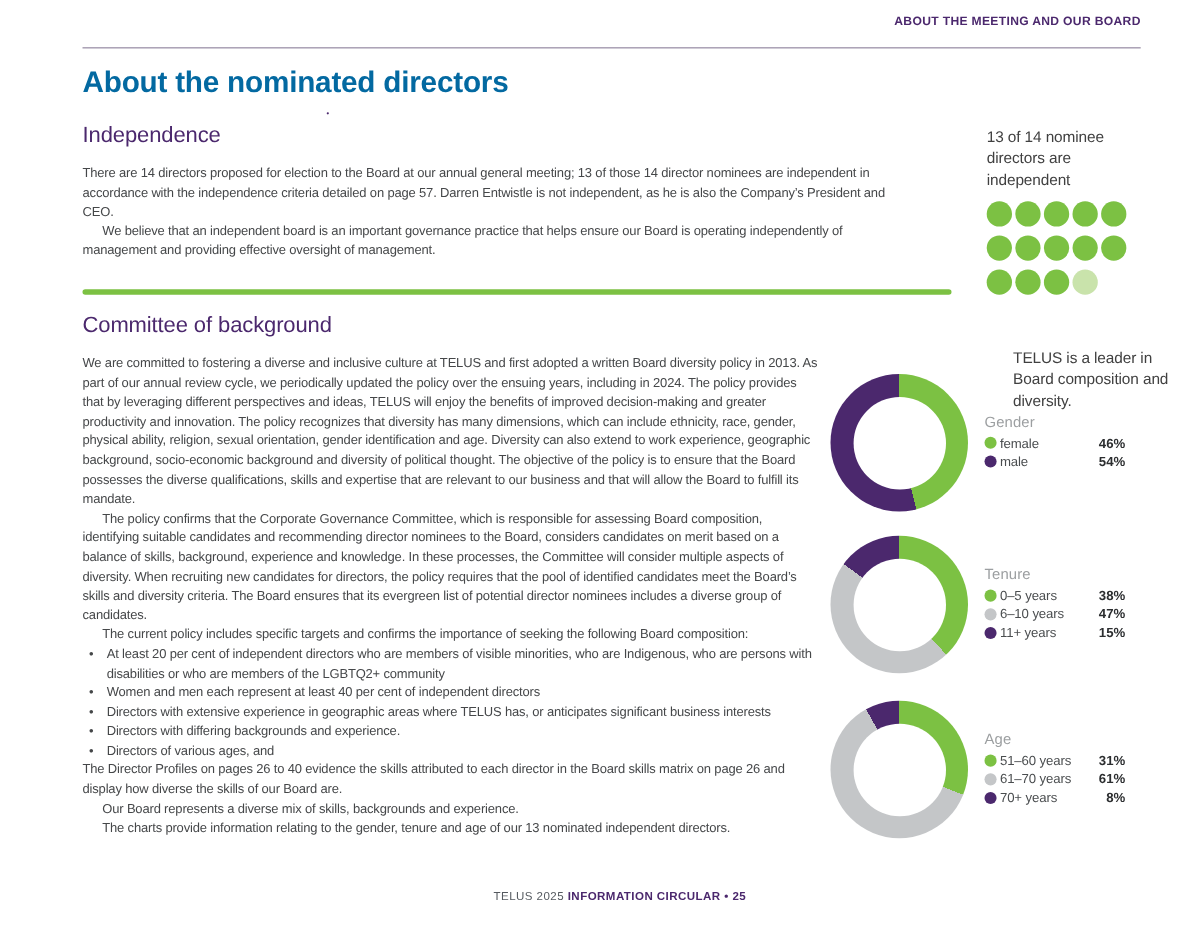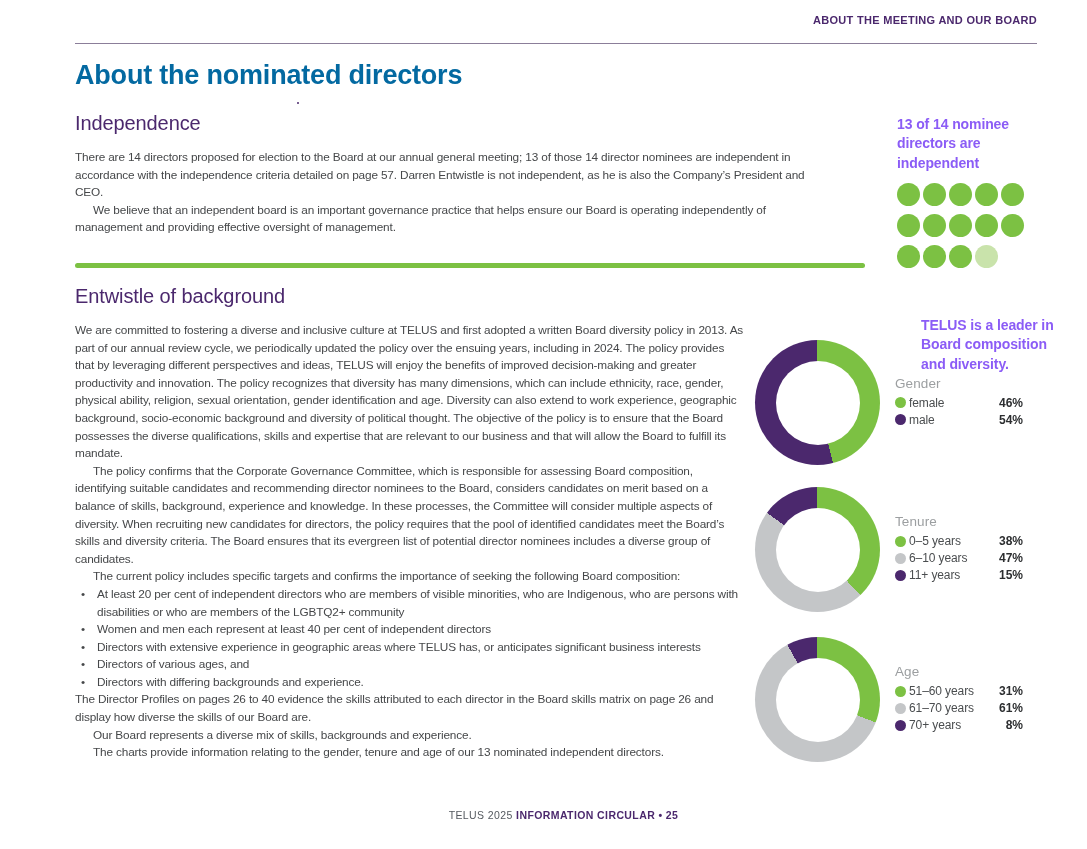--- a/index.html
+++ b/index.html
@@ -49,22 +49,22 @@
 
   #diversity-section ul { list-style: none; margin: 0; padding: 0; }
   #diversity-section li { position: relative; padding-left: 22px; }
   #diversity-section li::before {
     content: "\2022"; position: absolute; left: 6px; top: 0; color: #454749;
   }
   .closing { margin-top: 10px; }
 
   
   .callout {
-    position: absolute; font-size: 14px; font-weight: bold; line-height: 1.38;
-    color: #8b5cf6; letter-spacing: -0.1px;
+    position: absolute; font-size: 14px; font-weight: normal; line-height: 1.38;
+    color: #404040; letter-spacing: -0.1px;
   }
   #callout-independence { left: 897px; top: 115px; width: 132px; }
   #callout-diversity    { left: 921px; top: 291px; width: 152px; margin-top: 25px; }
 
   .dots-grid {
     position: absolute; left: 897px; top: 183px; width: 127px;
     display: grid; grid-template-columns: repeat(5, 23px); gap: 8px 3px;
   }
   .dot { width: 23px; height: 23px; border-radius: 50%; background: #7CC143; }
   .dot.light { background: #C9E3AB; }
@@ -114,31 +114,31 @@
     <h2 class="section-heading">Independence</h2>
     <div class="body-copy">
       <p>There are 14 directors proposed for election to the Board at our annual general meeting; 13 of those 14 director nominees are independent in accordance with the independence criteria detailed on page 57. Darren Entwistle is not independent, as he is also the Company’s President and CEO.</p>
       <p class="indent">We believe that an independent board is an important governance practice that helps ensure our Board is operating independently of management and providing effective oversight of management.</p>
     </div>
   </div>
 
   <div class="green-divider"></div>
 
   <div id="diversity-section">
-    <h2 class="section-heading">Entwistle of background</h2>
+    <h2 class="section-heading">Committee of background</h2>
     <div class="body-copy">
       <p>We are committed to fostering a diverse and inclusive culture at TELUS and first adopted a written Board diversity policy in 2013. As part of our annual review cycle, we periodically updated the policy over the ensuing years, including in 2024. The policy provides that by leveraging different perspectives and ideas, TELUS will enjoy the benefits of improved decision-making and greater productivity and innovation. The policy recognizes that diversity has many dimensions, which can include ethnicity, race, gender, physical ability, religion, sexual orientation, gender identification and age. Diversity can also extend to work experience, geographic background, socio-economic background and diversity of political thought. The objective of the policy is to ensure that the Board possesses the diverse qualifications, skills and expertise that are relevant to our business and that will allow the Board to fulfill its mandate.</p>
       <p class="indent">The policy confirms that the Corporate Governance Committee, which is responsible for assessing Board composition, identifying suitable candidates and recommending director nominees to the Board, considers candidates on merit based on a balance of skills, background, experience and knowledge. In these processes, the Committee will consider multiple aspects of diversity. When recruiting new candidates for directors, the policy requires that the pool of identified candidates meet the Board’s skills and diversity criteria. The Board ensures that its evergreen list of potential director nominees includes a diverse group of candidates.</p>
       <p class="indent">The current policy includes specific targets and confirms the importance of seeking the following Board composition:</p>
       <ul>
           <li>At least 20 per cent of independent directors who are members of visible minorities, who are Indigenous, who are persons with disabilities or who are members of the LGBTQ2+ community</li>
           <li>Women and men each represent at least 40 per cent of independent directors</li>
           <li>Directors with extensive experience in geographic areas where TELUS has, or anticipates significant business interests</li>
+          <li>Directors with differing backgrounds and experience.</li>
           <li>Directors of various ages, and</li>
-          <li>Directors with differing backgrounds and experience.</li>
         </ul>
       <p class="closing">The Director Profiles on pages 26 to 40 evidence the skills attributed to each director in the Board skills matrix on page 26 and display how diverse the skills of our Board are.</p>
       <p class="indent">Our Board represents a diverse mix of skills, backgrounds and experience.</p>
       <p class="indent">The charts provide information relating to the gender, tenure and age of our 13 nominated independent directors.</p>
     </div>
   </div>
 
   <div class="callout" id="callout-independence">13 of 14 nominee directors are independent</div>
 
   <div class="dots-grid">

